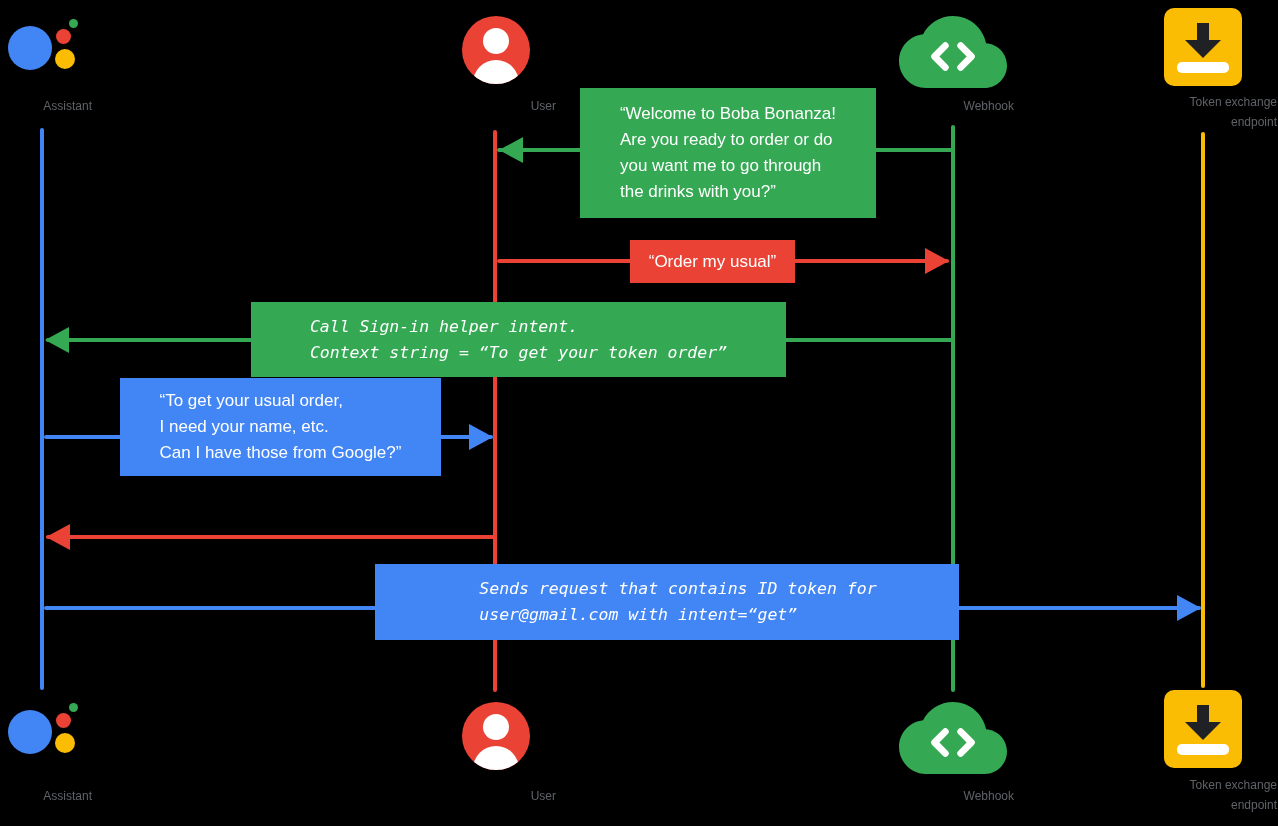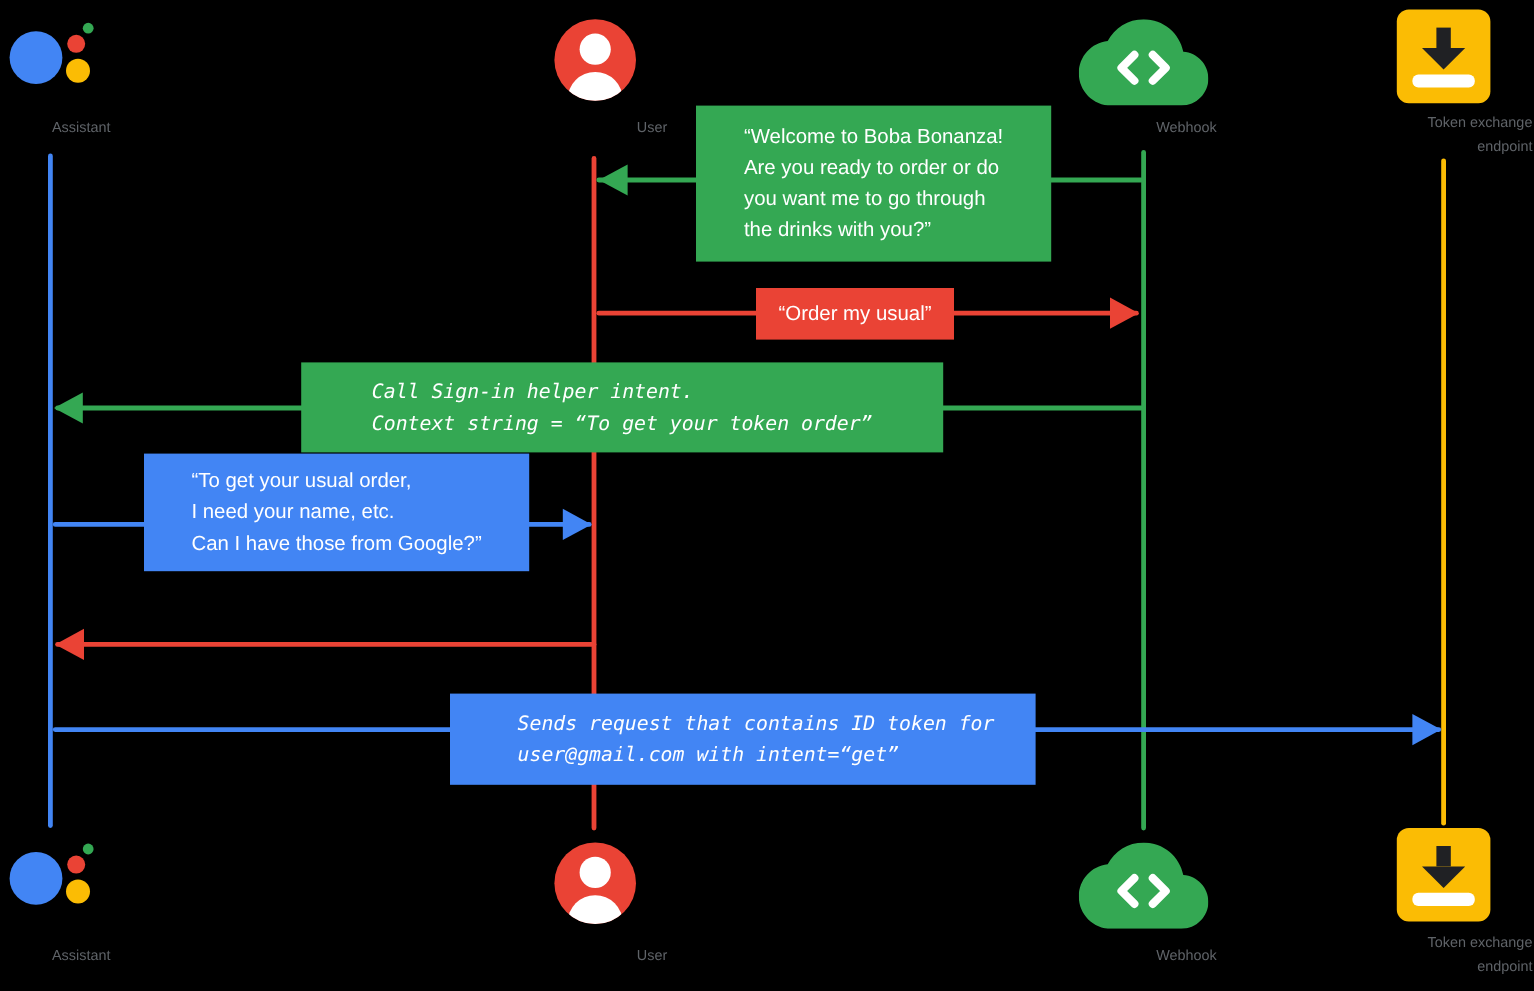--- a/index.html
+++ b/index.html
@@ -88,21 +88,21 @@
   <div class="ah ah-right c-blue" style="left:469px;top:424px;"></div>
   <div class="msg b-blue" style="left:100px;top:378px;width:321px;height:98px;margin-left:20px;">“To get your usual order,
 I need your name, etc.
 Can I have those from Google?”</div>
 
   <div class="hline h-red" style="left:46px;top:535px;width:451px;"></div>
   <div class="ah ah-left c-red" style="left:46px;top:524px;"></div>
 
   <div class="hline h-blue" style="left:44px;top:606px;width:1157px;"></div>
   <div class="ah ah-right c-blue" style="left:1177px;top:595px;"></div>
-  <div class="msg b-blue mono" style="left:375px;top:578px;width:488px;height:76px;padding-left:32px;">Sends request that contains ID token for
+  <div class="msg b-blue mono" style="left:375px;top:564px;width:584px;height:76px;padding-left:32px;">Sends request that contains ID token for
 user@gmail.com with intent=“get”</div>
 
   <div class="assistant-icon" style="left:6px;top:8px;">
     <i class="a-blue"></i>
     <i class="a-red"></i>
     <i class="a-green"></i>
     <i class="a-yellow"></i>
   </div>
   <div class="actor-label" style="left:0px;top:96px;width:92px;">Assistant</div>
 

